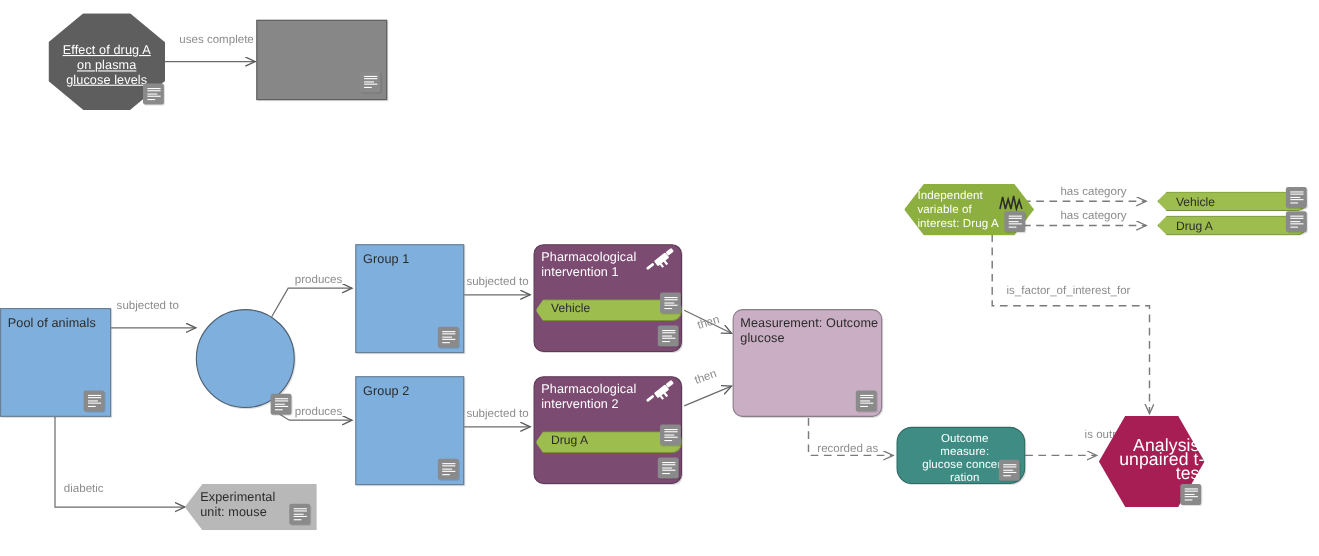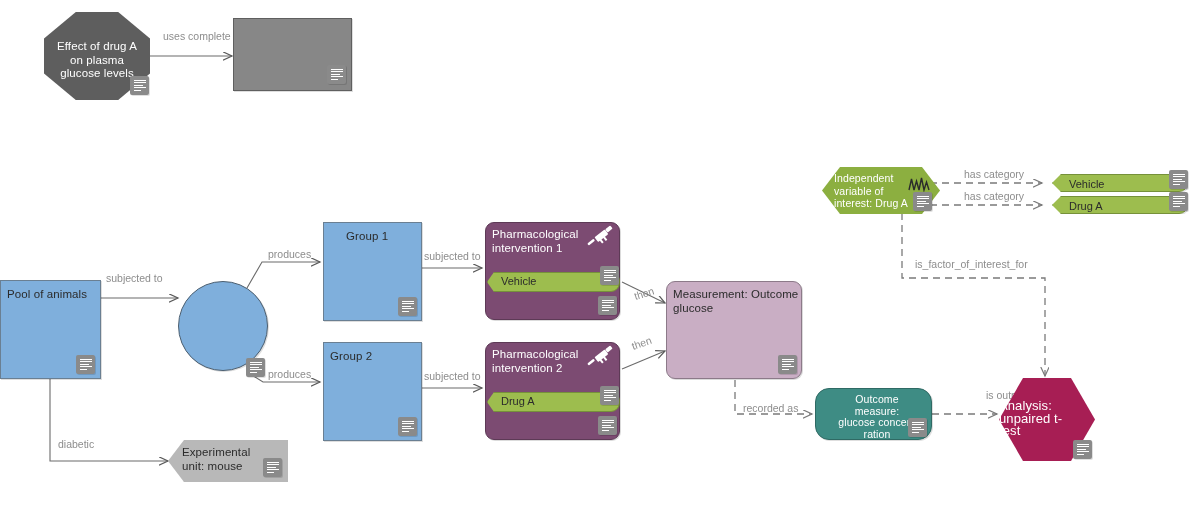--- a/index.html
+++ b/index.html
@@ -186,21 +186,21 @@
   <div class="edge-label" style="left:424px;top:370px;">subjected to</div>
   <div class="edge-label rot" style="left:636px;top:290px;">then</div>
   <div class="edge-label" style="left:634px;top:340px;transform:rotate(-20deg);transform-origin:left bottom;">then</div>
   <div class="edge-label" style="left:743px;top:402px;">recorded as</div>
   <div class="edge-label" style="left:938px;top:389px;padding-left:48px;">is output for</div>
   <div class="edge-label" style="left:964px;top:168px;">has category</div>
   <div class="edge-label" style="left:964px;top:190px;">has category</div>
   <div class="edge-label" style="left:915px;top:258px;">is_factor_of_interest_for</div>
 
   <div class="node oct shadow" style="left:44px;top:12px;width:106px;height:88px;"></div>
-  <div class="lbl" style="left:44px;top:40px;width:106px;text-align:center;">Effect of drug A
+  <div class="lbl" style="left:44px;top:40px;width:106px;text-align:center;text-decoration:underline;">Effect of drug A
 on plasma
 glucose levels</div>
   <div class="note sm" style="left:130px;top:76px;">
     <i></i>
       <i></i>
       <i></i>
       <i></i>
       <i></i>
   </div>
 
@@ -237,21 +237,21 @@
 unit: mouse</div>
   <div class="note sm" style="left:263px;top:458px;">
     <i></i>
       <i></i>
       <i></i>
       <i></i>
       <i></i>
   </div>
 
   <div class="node rect blue shadow" style="left:323px;top:222px;width:99px;height:99px;"></div>
-  <div class="lbl dark" style="left:330px;top:230px;width:92px;margin-left:16px;">Group 1</div>
+  <div class="lbl dark" style="left:330px;top:230px;width:92px;">Group 1</div>
   <div class="note sm" style="left:398px;top:297px;">
     <i></i>
       <i></i>
       <i></i>
       <i></i>
       <i></i>
   </div>
 
   <div class="node rect blue shadow" style="left:323px;top:342px;width:99px;height:99px;"></div>
   <div class="lbl dark" style="left:330px;top:350px;width:92px;">Group 2</div>
@@ -378,21 +378,21 @@
 ration</div>
   <div class="note sm" style="left:908px;top:418px;">
     <i></i>
       <i></i>
       <i></i>
       <i></i>
       <i></i>
   </div>
 
   <div class="node hex6 shadow" style="left:999px;top:378px;width:96px;height:83px;"></div>
-  <div class="lbl" style="left:999px;top:400px;width:96px;text-align:left;font-size:13px;line-height:12.5px;">Analysis:
+  <div class="lbl" style="left:999px;top:400px;width:96px;text-align:right;font-size:16px;line-height:12.5px;">Analysis:
 unpaired t-
 test</div>
   <div class="note sm" style="left:1073px;top:440px;">
     <i></i>
       <i></i>
       <i></i>
       <i></i>
       <i></i>
   </div>
 

